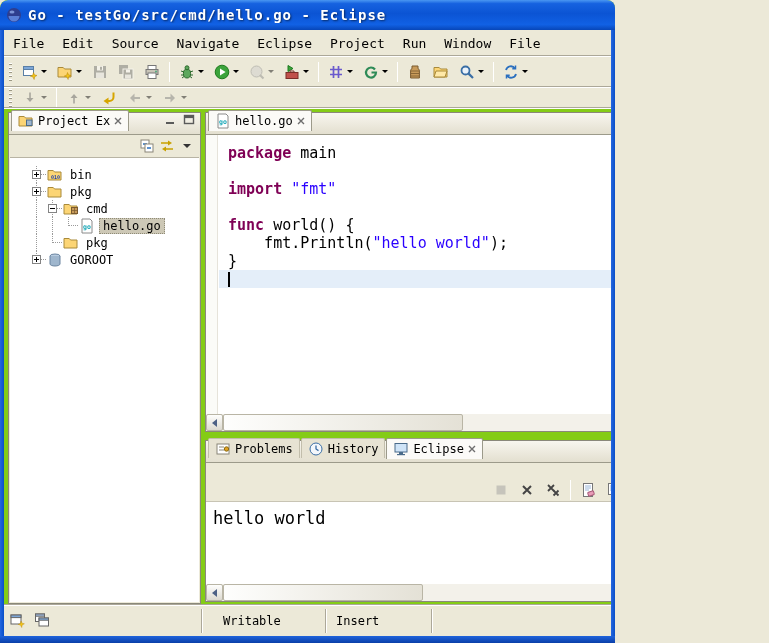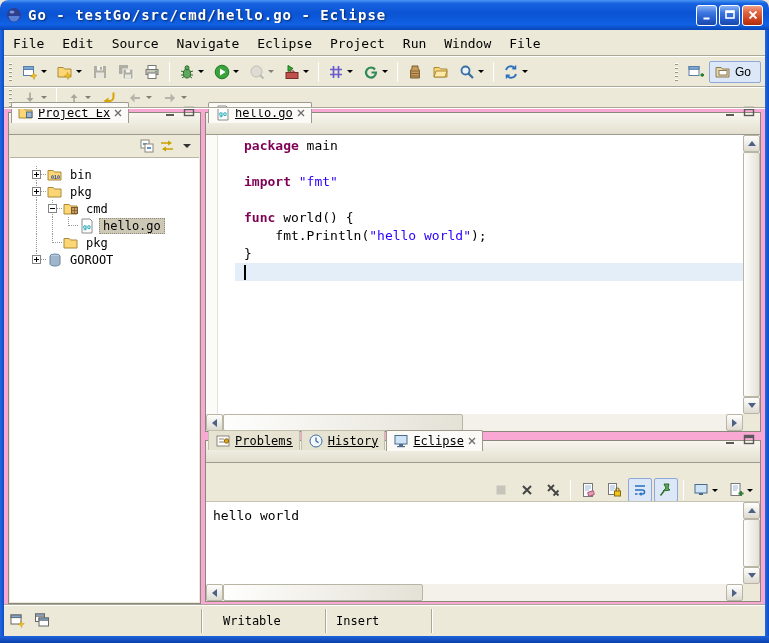--- a/index.html
+++ b/index.html
@@ -1,18 +1,18 @@
 <!DOCTYPE html>
 <html><head>
 <meta charset="utf-8">
 <style>
   * { margin:0; padding:0; box-sizing:border-box; }
   html,body { width:769px; height:643px; }
   body { font-family:"DejaVu Sans Mono", monospace; font-size:12px; color:#000; background:#ECE9D8; }
-  #win { position:relative; width:769px; height:643px; background:#f9a8d4; overflow:hidden; border-radius:8px 8px 0 0; }
+  #win { position:relative; width:615px; height:643px; background:#84cc16; overflow:hidden; border-radius:8px 8px 0 0; }
 
   
   .wb { position:absolute; background:linear-gradient(90deg,#2467E0,#0A4FC8); z-index:50; }
   .wb-l { left:0; top:30px; bottom:0; width:4px; }
   .wb-r { right:0; top:30px; bottom:0; width:4px; }
   .wb-b { left:0; right:0; bottom:0; height:7px; background:linear-gradient(180deg,#1E63DC,#0A3FA8); }
 
   
   #titlebar { position:absolute; left:0; top:0; width:769px; height:30px;
     background:linear-gradient(180deg,#4A97F2 0%,#1662E0 12%,#0B54D4 45%,#1161E4 82%,#0746B8 100%);
@@ -54,21 +54,21 @@
   .i12 { width:12px; height:12px; display:block; }
   .i7 { width:8px; height:8px; display:block; }
 
   
   .panel { position:absolute; border:1px solid #8A887A; background:#ECE9D8; }
   #explorer { left:8px; top:112px; width:193px; height:492px; }
   #editor   { left:205px; top:112px; width:556px; height:320px; }
   #console  { left:205px; top:440px; width:556px; height:162px; }
 
   .vtab-row { position:absolute; left:0; top:0; right:0; height:22px; display:flex; align-items:flex-end;
-    padding:1px 2px 12px 2px; background:linear-gradient(180deg,#F8F6EF,#E3DFCF); border-bottom:1px solid #9C9A8A;text-decoration:underline; }
+    padding:1px 2px 4px 2px; background:linear-gradient(180deg,#F8F6EF,#E3DFCF); border-bottom:1px solid #9C9A8A; }
   .vtab { display:inline-flex; align-items:center; gap:4px; height:20px; padding:0 6px; font-size:12px;
     border:1px solid #C2BEAC; border-bottom:none; background:#E7E3D3; border-radius:2px 2px 0 0; margin-right:1px; cursor:default; white-space:pre; }
   .vtab.active { background:#FBFAF7; border-color:#9C9A8A; height:21px; margin-bottom:-1px; }
   .spacer { flex:1; }
   .mmbtn { width:17px; height:17px; margin:0 1px 2px 1px; background:transparent; border:none; cursor:default;
     display:flex; align-items:center; justify-content:center; }
 
   
   .view-toolbar { position:absolute; left:0; top:22px; right:0; height:22px; display:flex; align-items:center;
     justify-content:flex-end; padding-right:3px; background:#ECE9D8; }
@@ -86,22 +86,22 @@
   .twbox::before { content:""; position:absolute; left:1px; top:3px; width:5px; height:1px; background:#000; }
   .twbox.plus::after { content:""; position:absolute; left:3px; top:1px; width:1px; height:5px; background:#000; }
   .hstub { position:absolute; left:11px; top:8px; width:5px; border-top:1px dotted #9A9A9A; }
   .ticon { width:16px; height:16px; margin:0 4px 0 1px; flex:none; }
   .tlabel { padding:0 3px; white-space:pre; }
   .trow.sel .tlabel { background:#CDC8B6; border:1px dotted #8F8B77; }
 
   
   .ebody { position:absolute; left:0; right:0; top:22px; bottom:0; background:#FFF; }
   .ruler { position:absolute; left:0; top:0; bottom:17px; width:12px; background:#FBFBF8; border-right:1px solid #E6E3DA; }
-  .code { position:absolute; left:13px; right:17px; top:0; bottom:17px; overflow:hidden; padding-top:2px;
-    font-size:13px; line-height:18px;margin-left:16px; }
+  .code { position:absolute; left:13px; right:17px; top:0; bottom:17px; overflow:hidden; padding-top:9px;
+    font-size:15px; line-height:18px; }
   .cl { height:18px; white-space:pre; padding-left:9px; }
   .cl span { white-space:pre; }
   .kw { color:#7F0055; font-weight:bold; }
   .str { color:#2A00FF; }
   .cl.cur { background:#E4EEF9; }
   .caret { display:inline-block; width:2px; height:15px; background:#000; vertical-align:middle; }
 
   
   .sb { position:absolute; background:#F3F1EA; }
   .sb-v { right:0; top:0; bottom:17px; width:17px; }
@@ -118,21 +118,21 @@
   .tri.down { border-top:5px solid #4D6185; margin-bottom:-4px; }
   .tri.left { border-right:5px solid #4D6185; margin-left:-4px; }
   .tri.right { border-left:5px solid #4D6185; margin-right:-4px; }
   .corner { position:absolute; right:0; bottom:0; width:17px; height:17px; background:#ECE9D8; }
 
   
   .con-status { position:absolute; left:0; right:0; top:22px; height:16px; padding:2px 6px 0 7px;
     font-size:12px; white-space:pre; overflow:hidden; }
   .con-toolbar { position:absolute; left:0; right:2px; top:38px; height:22px; display:flex; align-items:center; justify-content:flex-end; }
   .cbody { position:absolute; left:0; right:0; top:60px; bottom:0; background:#FFF; border-top:1px solid #C8C4B4; }
-  .con-out { position:absolute; left:0; top:0; right:17px; bottom:17px; padding:6px 0 0 7px; font-size:13px; white-space:pre; }
+  .con-out { position:absolute; left:0; top:0; right:17px; bottom:17px; padding:6px 0 0 7px; font-size:17px; white-space:pre; }
 
   
   #statusbar { position:absolute; left:4px; top:604px; width:761px; height:32px; background:#ECE9D8;
     border-top:1px solid #ACA899; box-shadow:inset 0 1px 0 #FFF; z-index:10; }
   .sb-trim { position:absolute; left:6px; top:7px; display:flex; gap:8px; }
   .sb-cell { position:absolute; top:4px; height:24px; display:flex; align-items:center; padding-left:9px; font-size:12px; white-space:pre; }
   .sb-sep { position:absolute; top:4px; height:24px; width:2px; border-left:1px solid #ACA899; border-right:1px solid #FFF; }
 </style>
 </head>
 <body>

